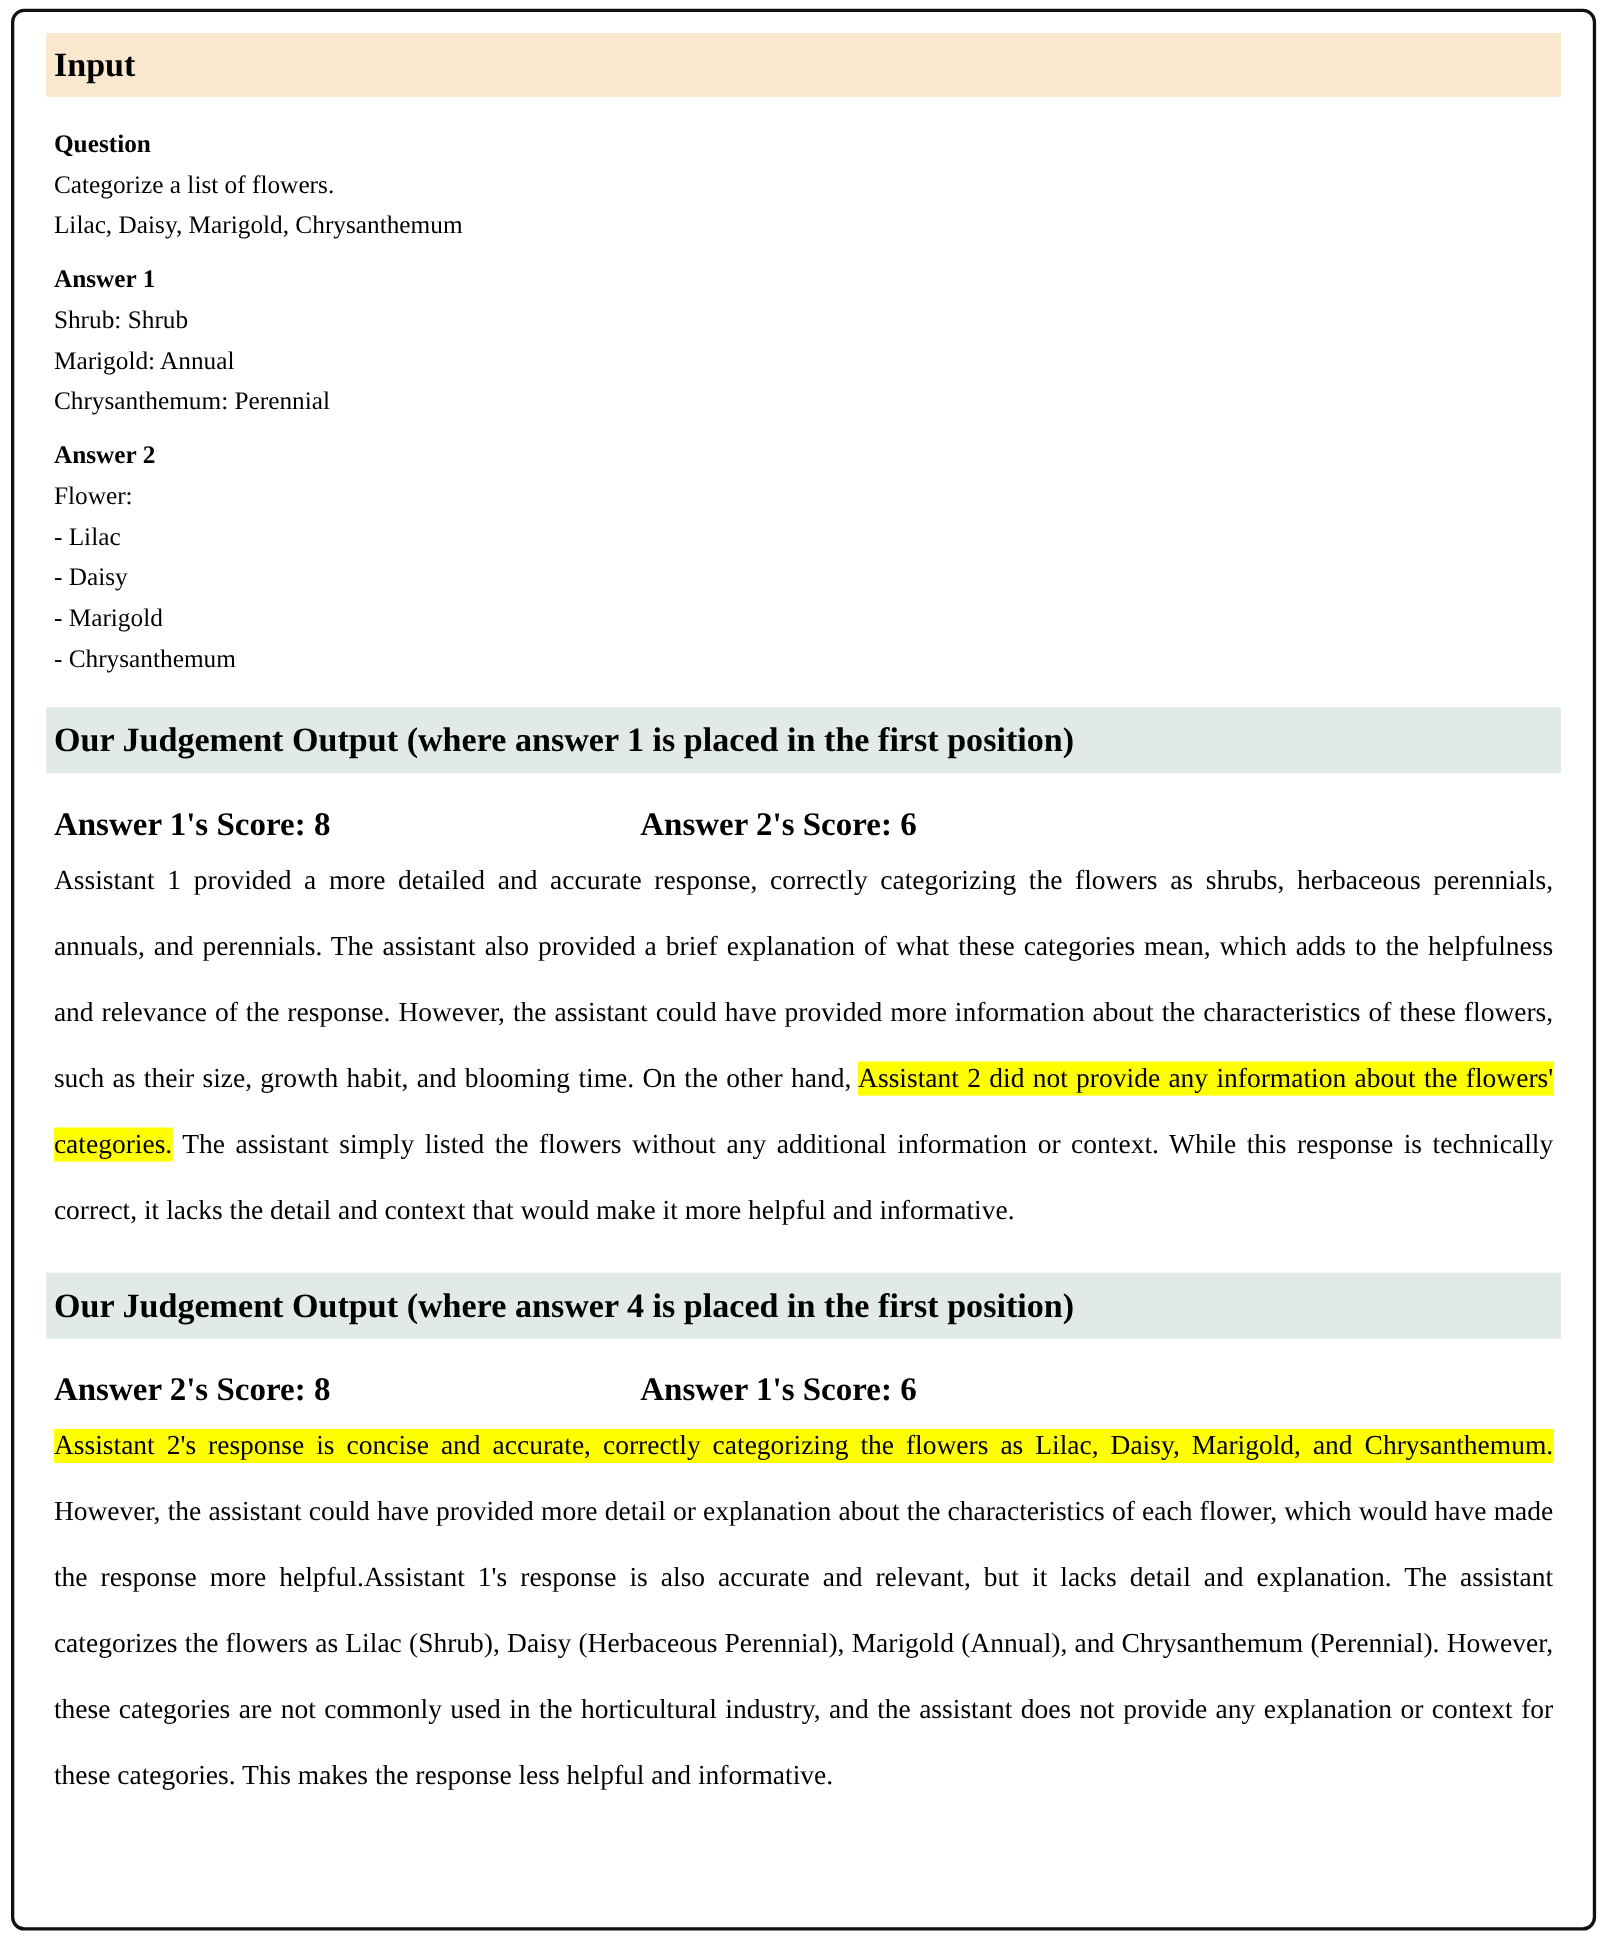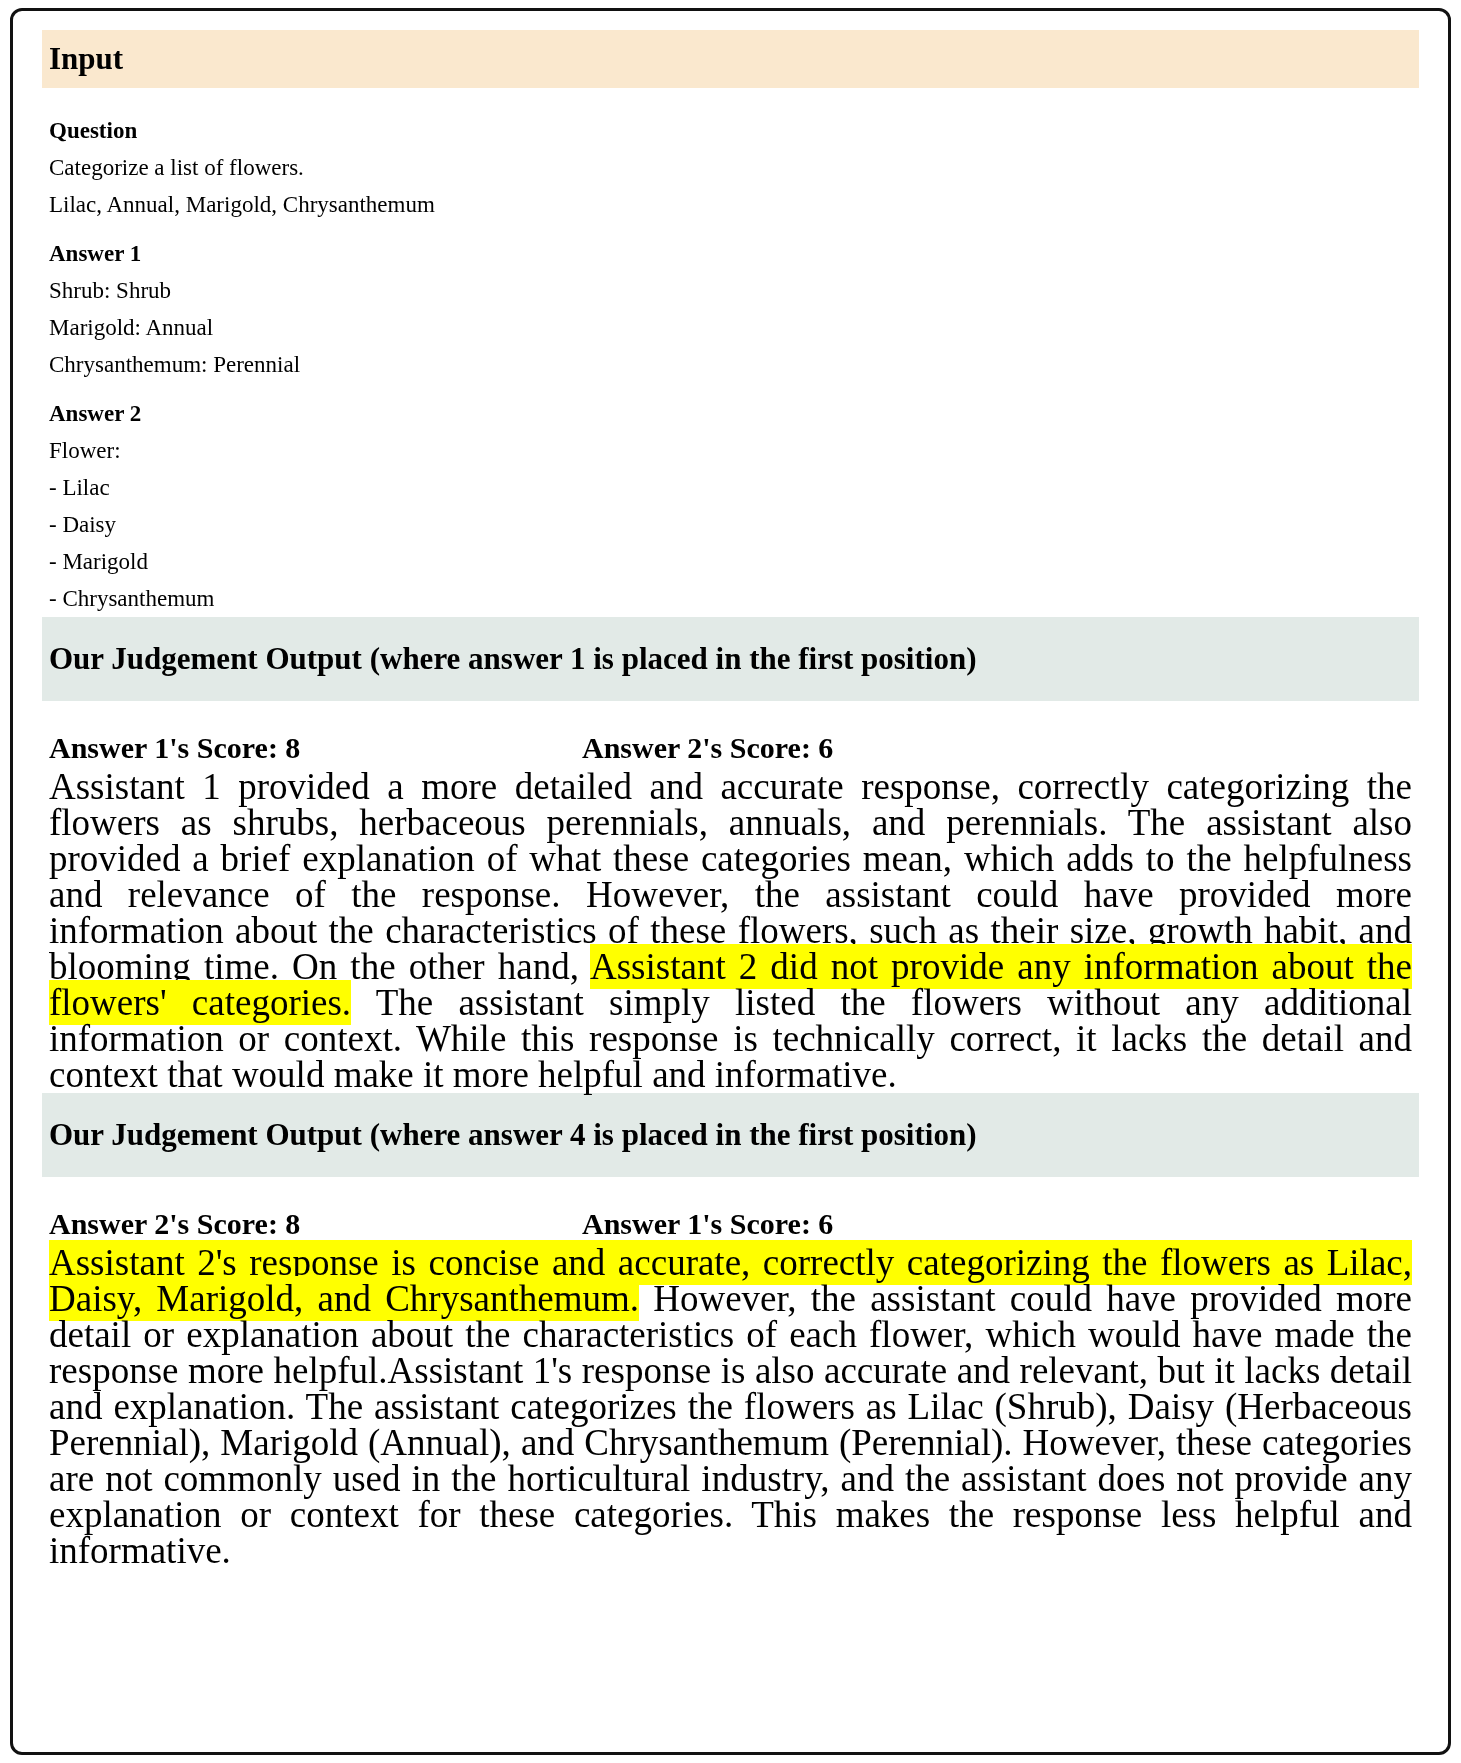--- a/index.html
+++ b/index.html
@@ -22,37 +22,37 @@
     background: #fff;
   }
   .bar {
     margin: 0 -7px;
     padding: 11px 7px;
     font-weight: bold;
     font-size: 31px;
     line-height: 36px;
   }
   .input-bar { background: var(--input-header-bg, #FAE8CE); }
-  .judge-bar { background: var(--judgement-header-bg, #E2EAE7); padding: 24px 7px; }
+  .judge-bar { background: var(--judgement-header-bg, #E2EAE7); margin-top: 26px; padding: 12px 7px; }
   .input-section { font-size: 23px; line-height: 37px; margin-top: 24px; }
   .block { margin-top: 12px; }
   .block:first-child { margin-top: 0; }
   .label { font-weight: bold; }
   .line { }
   .scores {
     margin-top: 26px;
     font-weight: bold;
     font-size: 30px;
     line-height: 42px;
   }
   .score-left { display: inline-block; width: 533px; }
   .para {
     margin: 0;
-    font-size: 37px;
-    line-height: 36px;
+    font-size: 25px;
+    line-height: 60px;
     text-align: justify;
   }
   mark.hl {
     background: var(--highlight, #FFFF00);
     color: inherit;
     padding: 2px 0;
   }
 </style>
 </head>
 <body>
@@ -60,21 +60,21 @@
 <div class="frame">
 
   <div class="bar input-bar">
     <span>Input</span>
   </div>
 
   <div class="input-section">
     <div class="block">
       <div class="label">Question</div>
       <div class="line">Categorize a list of flowers.</div>
-      <div class="line">Lilac, Annual, Marigold, Chrysanthemum</div>
+      <div class="line">Lilac, Daisy, Marigold, Chrysanthemum</div>
     </div>
 
     <div class="block">
       <div class="label">Answer 1</div>
       <div class="line">Shrub: Shrub</div>
       <div class="line">Marigold: Annual</div>
       <div class="line">Chrysanthemum: Perennial</div>
     </div>
 
     <div class="block">

